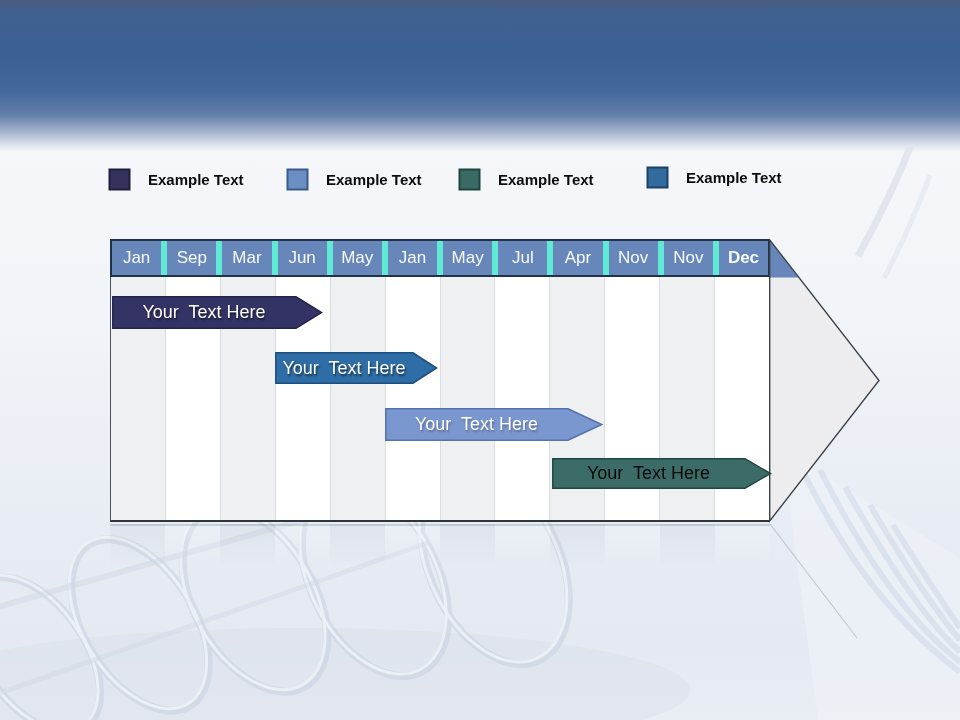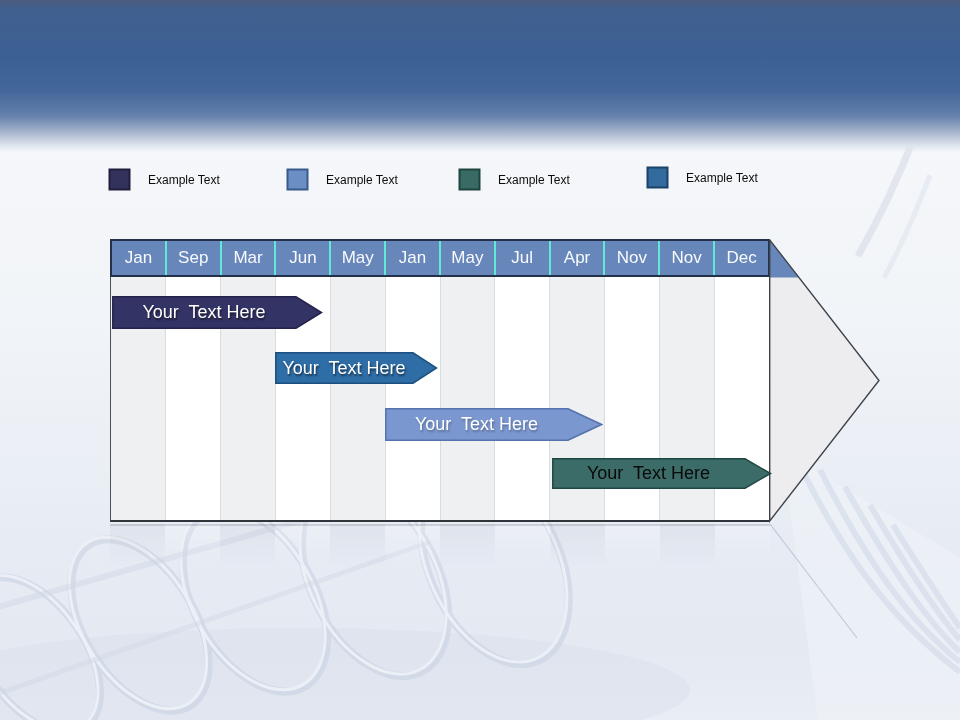--- a/index.html
+++ b/index.html
@@ -16,28 +16,28 @@
   .slide-title{position:absolute;left:66px;top:58px;z-index:2;color:#ffffff;
     font-size:31px;line-height:46px;white-space:nowrap;}
   .slide-title .t-bold{font-weight:700;color:#ffffff;}
   .slide-title .t-sep{font-weight:700;color:#f2f6fc;margin:0 9px;}
   .slide-title .t-light{font-weight:400;color:#eef3fa;}
 
   
   .legend{position:absolute;left:0;top:168px;width:960px;height:26px;z-index:3;}
   .legend-item{position:absolute;top:0;display:flex;align-items:center;}
   .legend-item .sw{display:block;}
-  .legend-item .lbl{margin-left:17px;font-size:12px;font-weight:400;color:#0c0c0c;white-space:pre;}
+  .legend-item .lbl{margin-left:17px;font-size:15px;font-weight:700;color:#0c0c0c;white-space:pre;}
 
   
   .tl-table{position:absolute;left:110px;top:239px;width:660px;height:283px;z-index:2;}
   .tl-header{display:flex;width:656px;height:34px;border:2px solid #223049;background:#6787ba;}
   .tl-header .hcell{flex:1 1 0;display:flex;align-items:center;justify-content:center;
-    color:#f8fafd;font-size:17px;border-right:2px solid #5eead4;}
-  .tl-header .hcell:last-child{border-right:none;}
+    color:#f8fafd;font-size:17px;border-right:6px solid #5eead4;}
+  .tl-header .hcell:last-child{border-right:none;font-weight:bold;}
   .tl-body{display:flex;width:658px;height:243px;border-left:1px solid #4b5158;
     border-right:1px solid #3f454c;border-bottom:2px solid #2f3539;}
   .tl-body .bcol{flex:1 1 0;border-right:1px solid #d9dce0;}
   .tl-body .bcol:last-child{border-right:none;}
   .tl-body .bcol.odd{background:#eef0f2;}
   .tl-body .bcol.even{background:#ffffff;}
 
   
   .end-arrow{position:absolute;left:769px;top:239px;z-index:2;}
 

